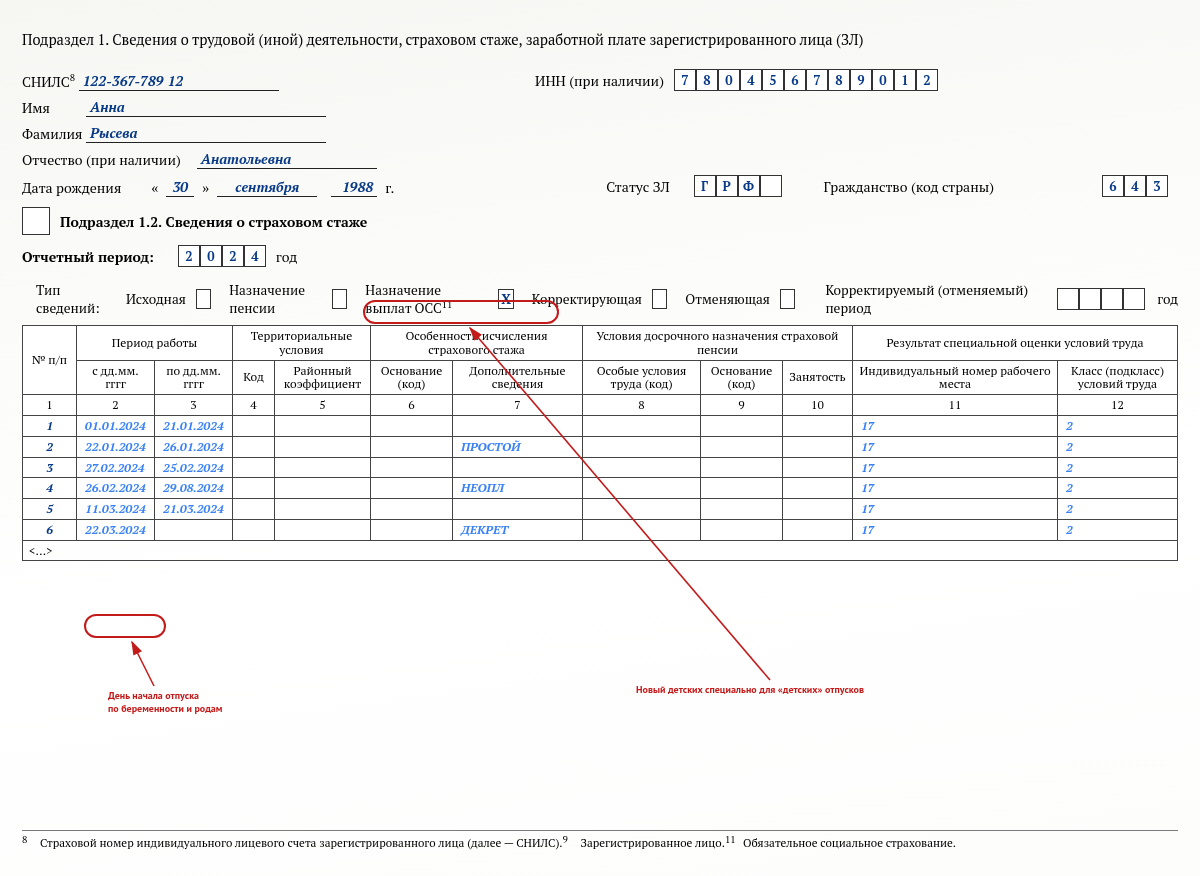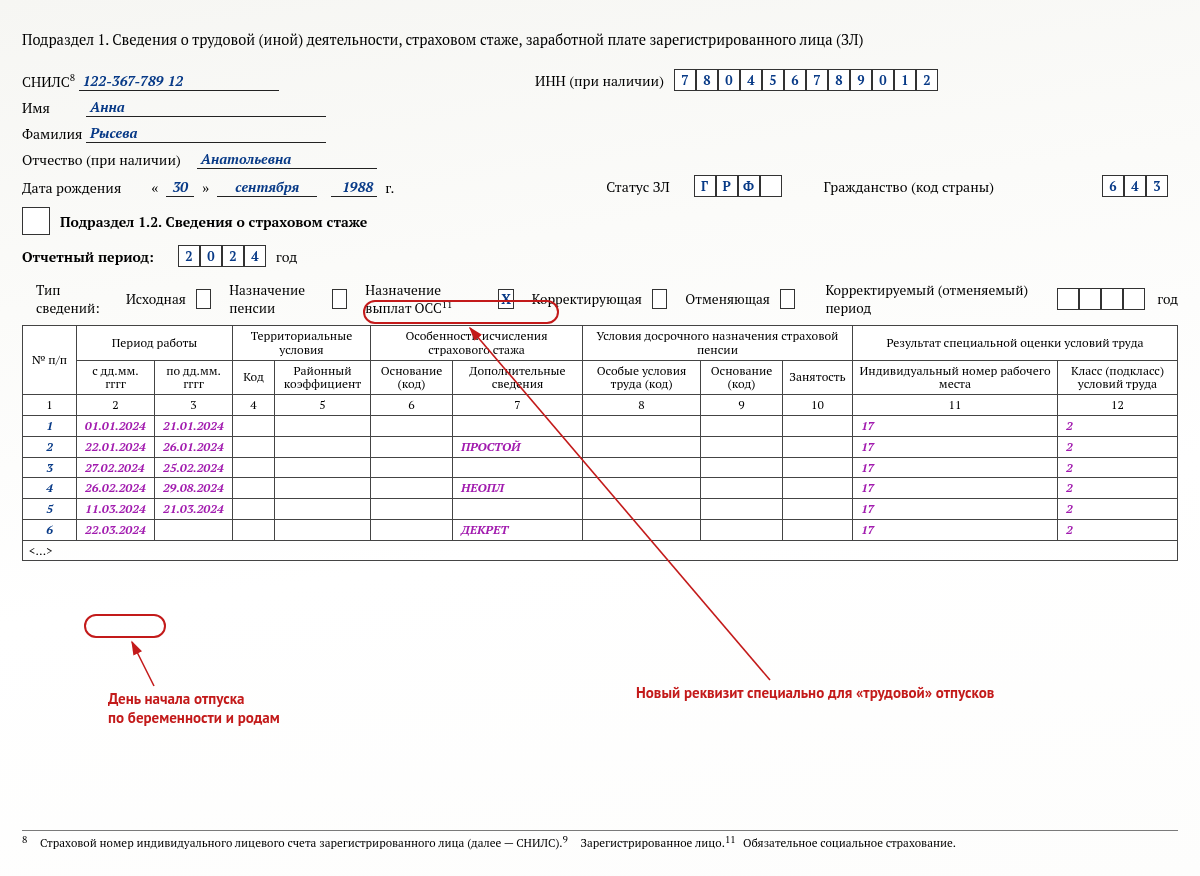--- a/index.html
+++ b/index.html
@@ -39,31 +39,31 @@
   .section-sub { font-weight:bold; margin-left:4px;}
 
   table.main {
     border-collapse:collapse; width:100%; margin-top:8px; background:#fff;
   }
   table.main th, table.main td {
     border:1px solid #444; font-size:12px; text-align:center; padding:3px 4px; vertical-align:middle;
     line-height:1.15;
   }
   table.main th { font-weight:normal; }
-  table.main td.bd { color:#a21caf; font-weight:bold; font-style:italic; text-align:left; padding-left:8px;}
+  table.main td.bd { color:#3b82f6; font-weight:bold; font-style:italic; text-align:left; padding-left:8px;}
   table.main td.bc { color:#083a87; font-weight:bold; font-style:italic;}
   .ell { border:1px solid #444; border-top:none; font-size:12px; padding:2px 6px;}
   sup { font-size:10px; line-height:0;}
   .footnotes { position:absolute; bottom:26px; left:22px; right:22px; font-size:11.5px; border-top:1px solid #7a7a7a; padding-top:4px;}
   .footnotes div { display:flex; }
   .footnotes .fn-num { width:18px; font-size:10px; position:relative; top:-2px;}
   .highlight-oval {
     position:absolute; border:2.5px solid #c31a1a; border-radius:14px; pointer-events:none;
   }
-  .annot { position:absolute; color:#c31a1a; font-family:"PT Sans","Arial",sans-serif; font-weight:bold; font-size:15px; line-height:1.25;}
+  .annot { position:absolute; color:#c31a1a; font-family:"PT Sans","Arial",sans-serif; font-weight:bold; font-size:10px; line-height:1.25;}
   svg.arrow { position:absolute; pointer-events:none; overflow:visible;}
   .q { font-family:Georgia,serif;}
 </style>
 </head>
 <body>
 
 <div class="page">
 
   <div class="title-block">
     <p>Подраздел 1. Сведения о трудовой (иной) деятельности, страховом стаже, заработной плате зарегистрированного лица (ЗЛ)</p>
@@ -308,21 +308,21 @@
       <marker id="ah" markerWidth="10" markerHeight="10" refX="8" refY="3" orient="auto">
         <path d="M0,0 L9,3 L0,6 Z" fill="#c31a1a"></path>
       </marker>
     </defs>
     <line x1="770" y1="680" x2="470" y2="328" stroke="#c31a1a" stroke-width="1.6" marker-end="url(#ah)"></line>
     <line x1="154" y1="686" x2="132" y2="642" stroke="#c31a1a" stroke-width="1.6" marker-end="url(#ah)"></line>
   </svg>
 
   <div class="annot" style="left:108px; top:690px; white-space:pre-line;">День начала отпуска
 по беременности и родам</div>
-  <div class="annot" style="left:636px; top:684px;">Новый реквизит специально для «трудовой» отпусков</div>
+  <div class="annot" style="left:636px; top:684px;">Новый детских специально для «детских» отпусков</div>
 
   <div class="footnotes">
     <div id="fn-list">
         <div>
           <span class="fn-num">8</span>
           <span>Страховой номер индивидуального лицевого счета зарегистрированного лица (далее — СНИЛС).</span>
         </div>
         <div>
           <span class="fn-num">9</span>
           <span>Зарегистрированное лицо.</span>

